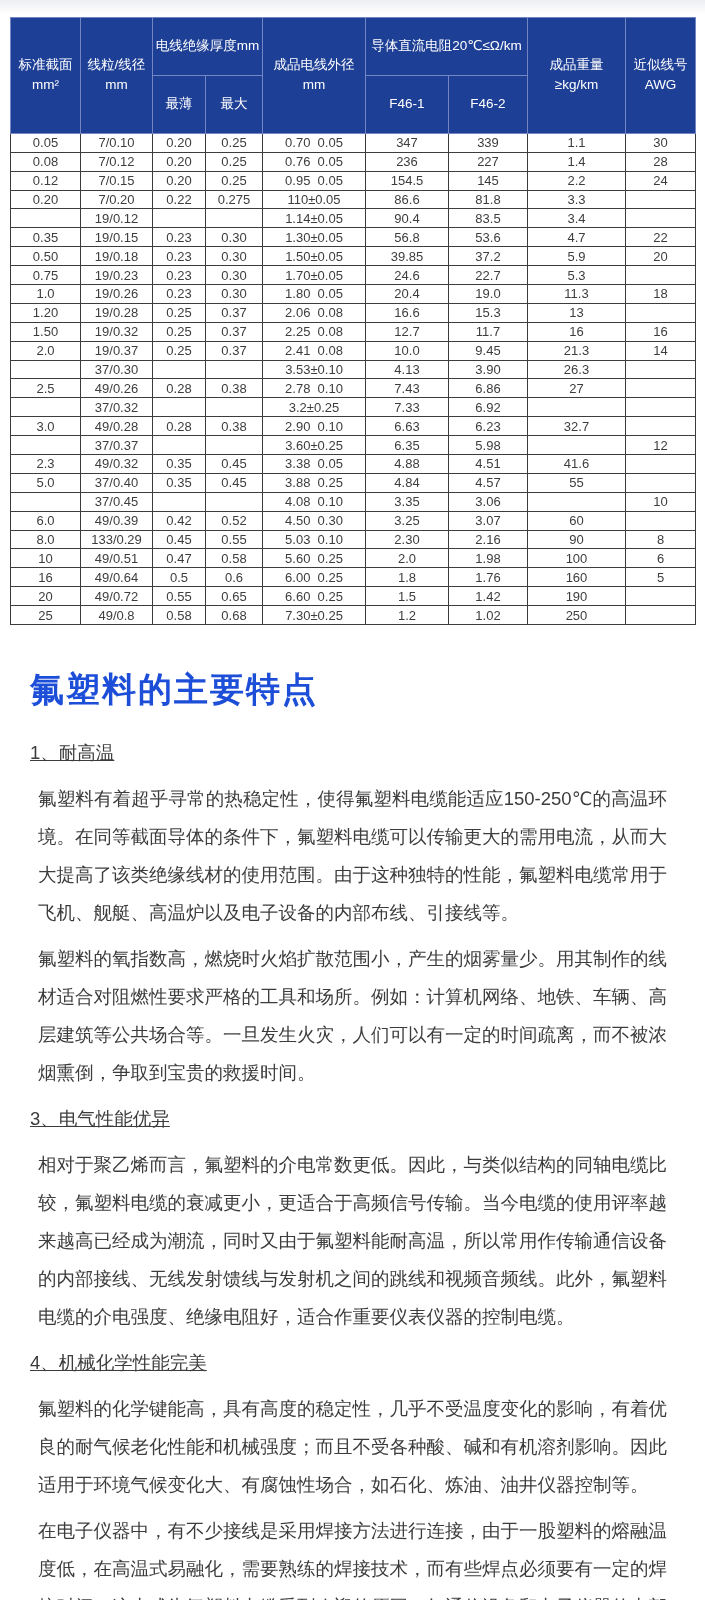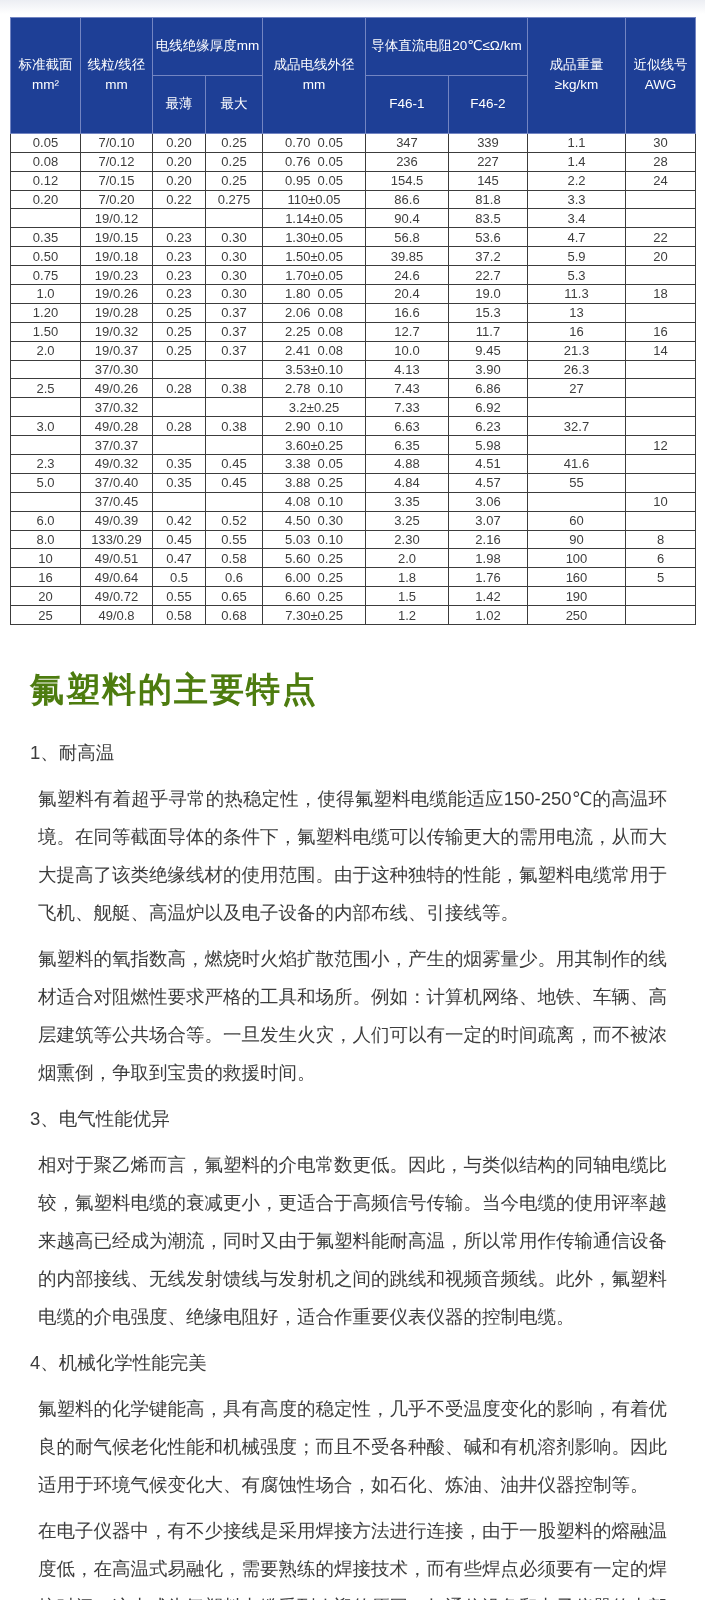--- a/index.html
+++ b/index.html
@@ -41,36 +41,37 @@
     vertical-align: middle;
     font-size: 13px;
     color: #3d3d3d;
     height: 17.9px;
     padding: 0 1px;
     white-space: pre;
     overflow: hidden;
   }
 
   .page-title {
-    color: #4d7c0f;
+    color: #1d4ed8;
     font-size: 34px;
     font-weight: 700;
     letter-spacing: 2px;
     margin: 44px 30px 0 30px;
     line-height: 1.2;
   }
 
   .features {
     margin: 24px 30px 0 30px;
     color: #3c3c3c;
     font-size: 18.5px;
   }
   .feat-heading {
     line-height: 38px;
     margin-top: 5px;
+    text-decoration: underline;
   }
   .feat-body {
     line-height: 38px;
     margin: 8px;
     text-align: justify;
   }
 </style>
 </head>
 <body>
 

